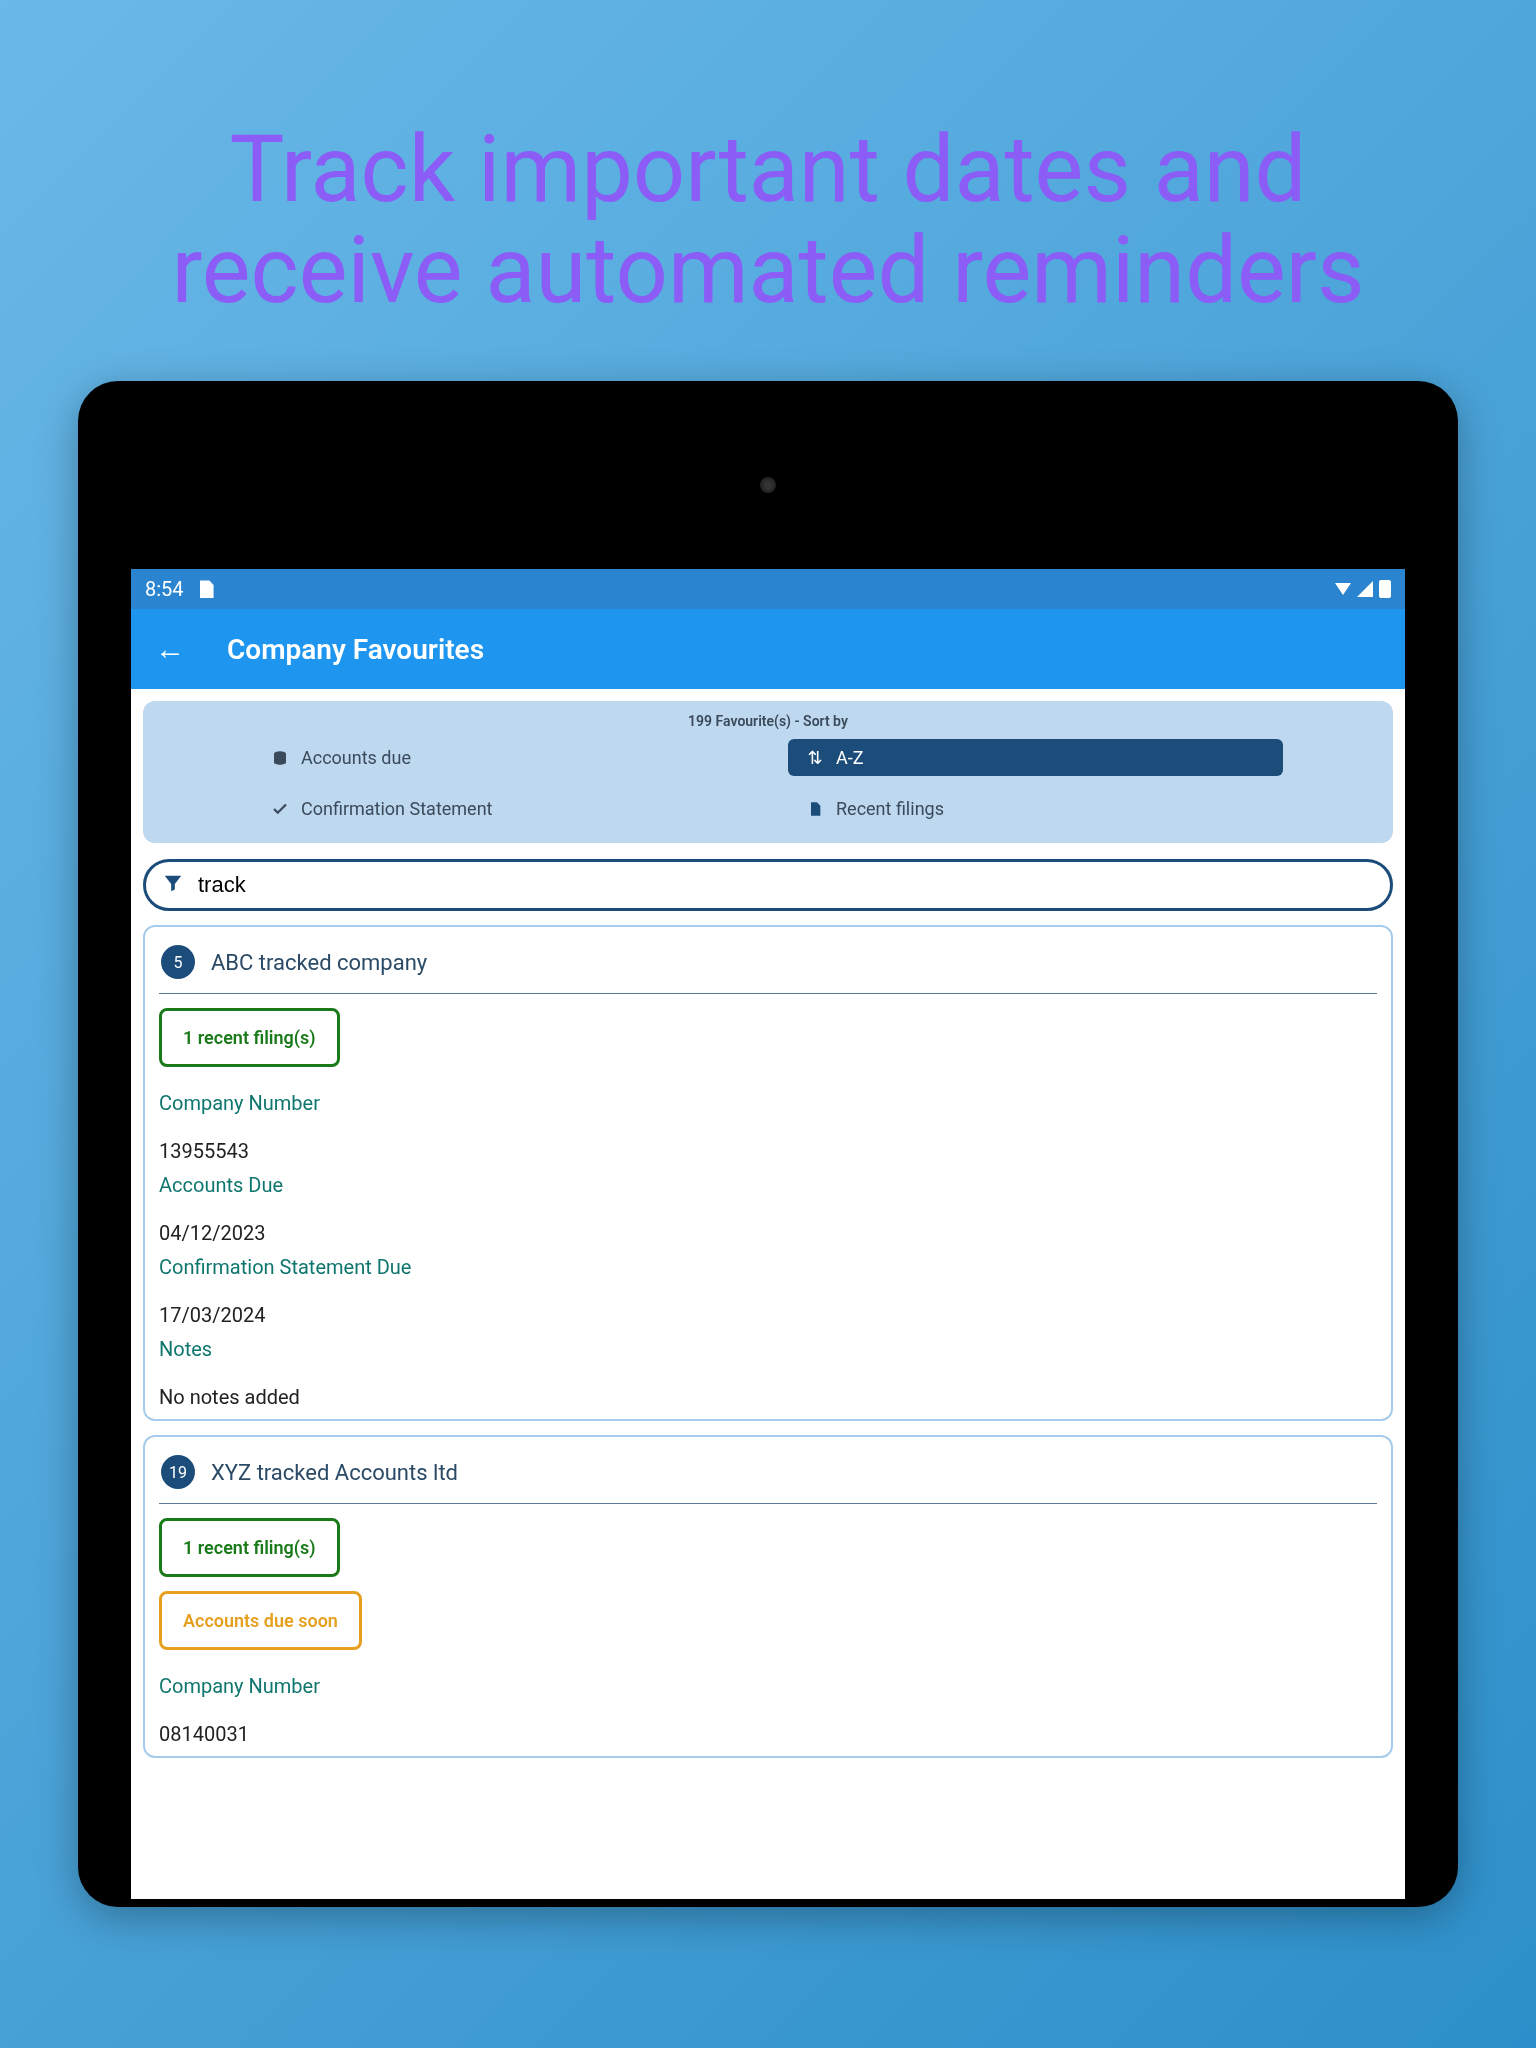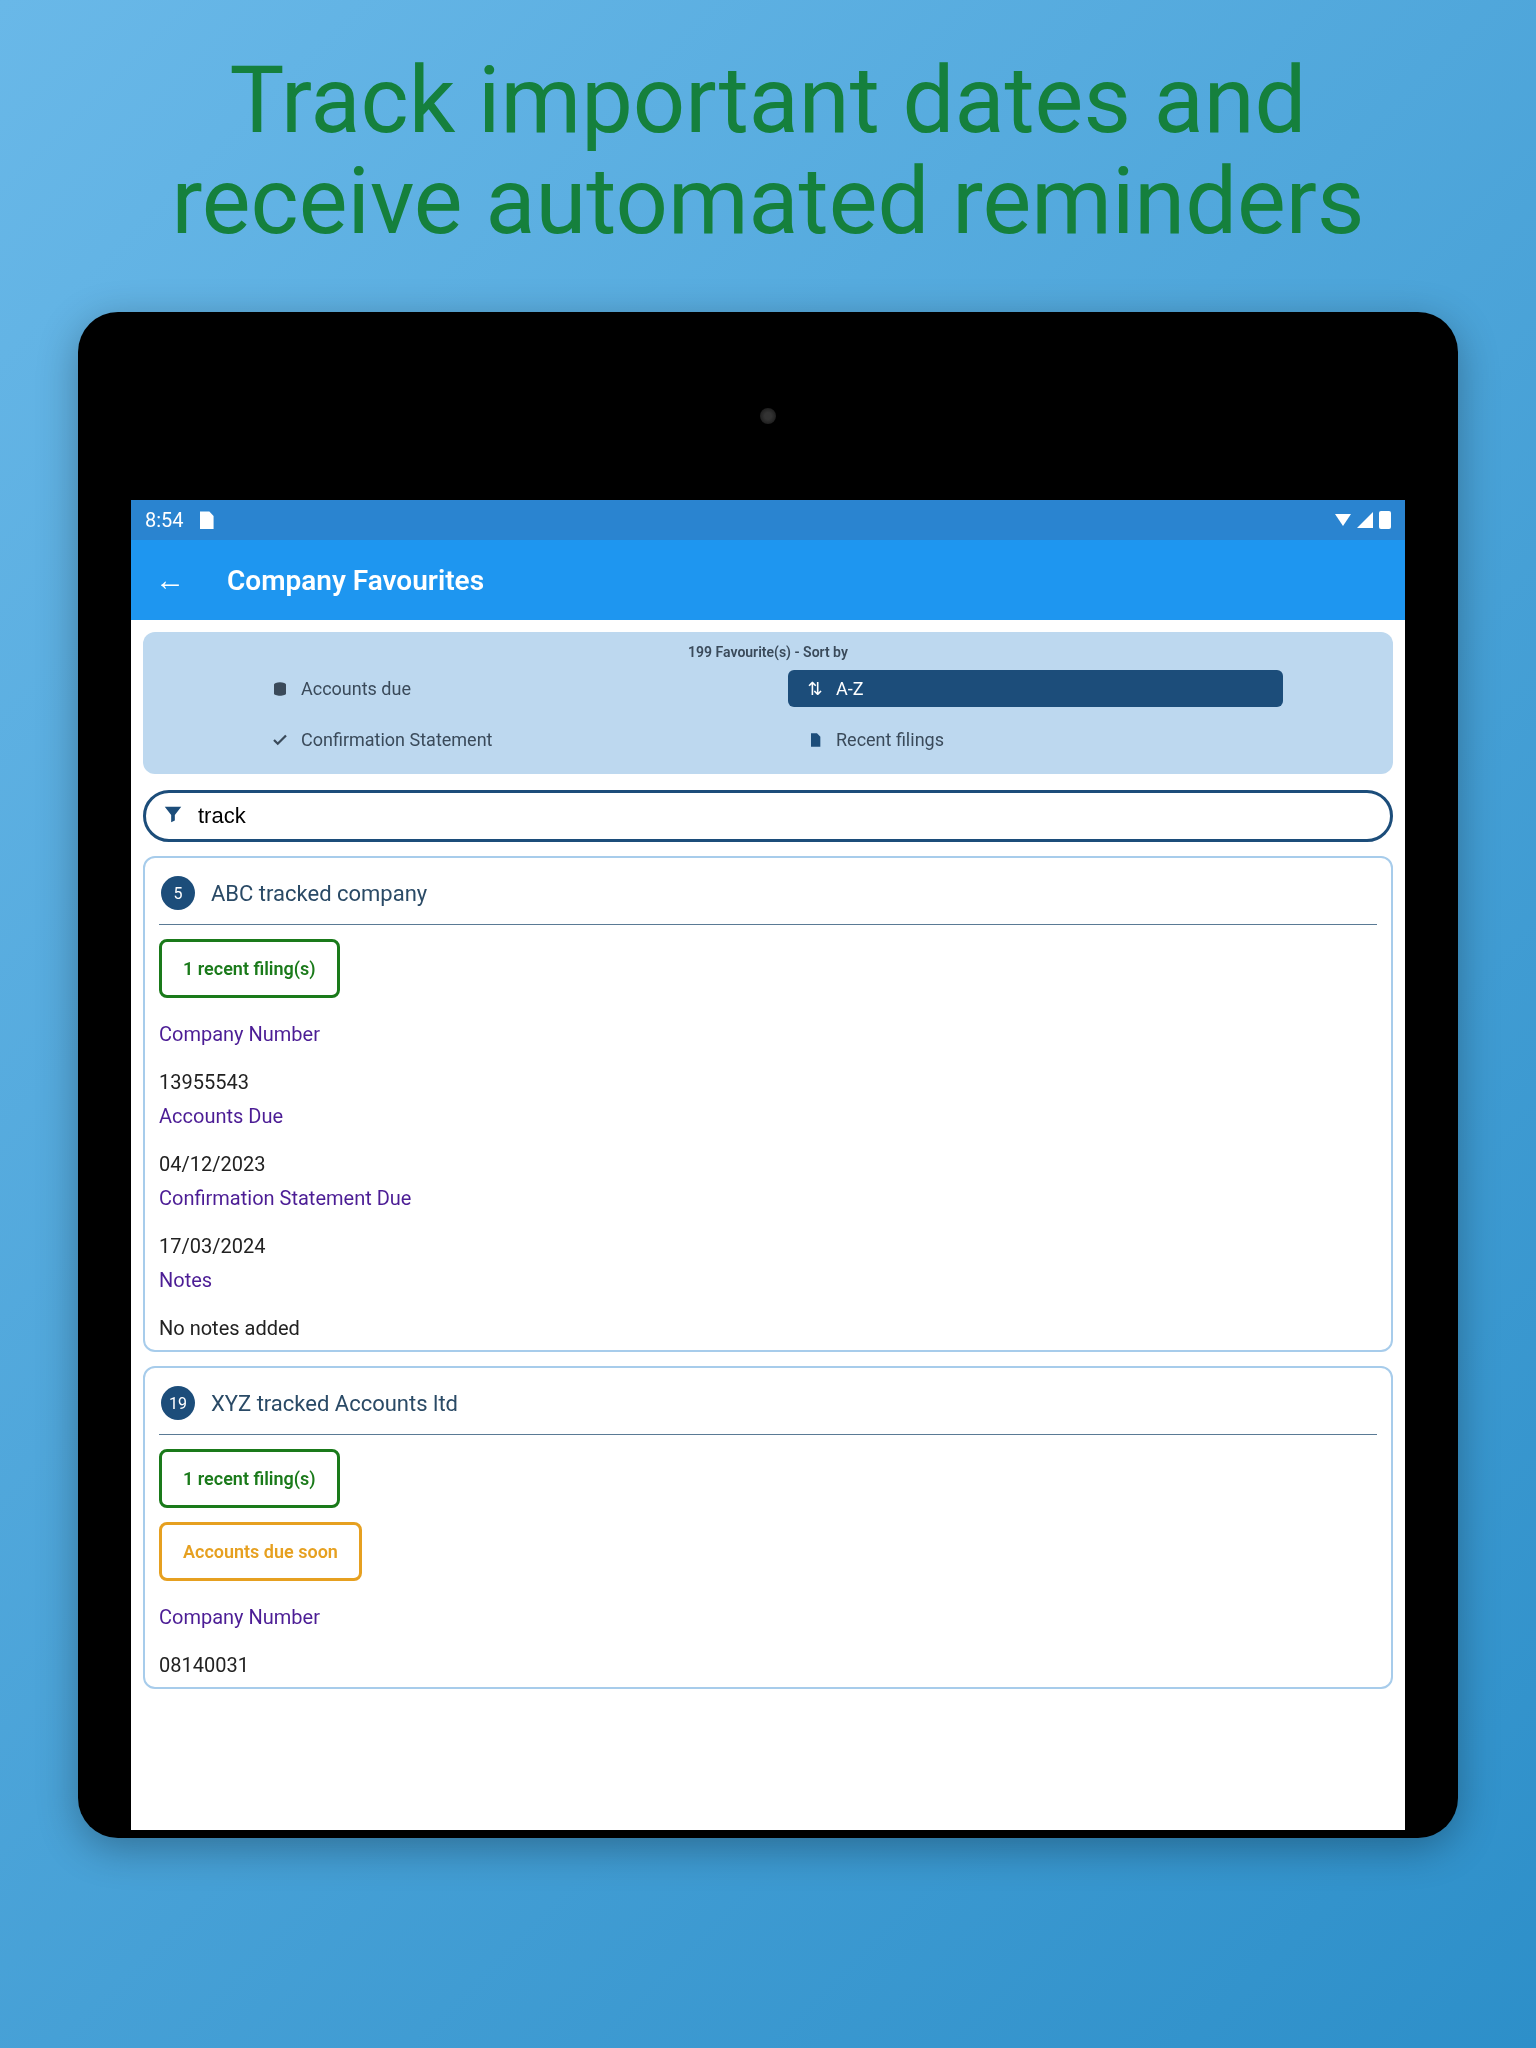--- a/index.html
+++ b/index.html
@@ -4,24 +4,24 @@
 <style>
   * { box-sizing: border-box; margin: 0; padding: 0; }
   html, body { width: 1536px; height: 2048px; }
   body {
     background: linear-gradient(135deg, #69b8e8 0%, #2d8fc9 100%);
     font-family: -apple-system, BlinkMacSystemFont, "Segoe UI", Roboto, sans-serif;
     overflow: hidden;
   }
   .hero-text {
     text-align: center;
-    padding: 50px 80px 60px;
+    padding: 119px 80px 60px;
     font-size: 92px;
     line-height: 1.1;
-    color: #15803d;
+    color: #8b5cf6;
     font-weight: 400;
   }
   .tablet-frame {
     width: 1380px;
     margin: 0 auto;
     background: #000;
     border-radius: 40px;
     padding: 8px;
     box-shadow: 0 10px 40px rgba(0,0,0,0.3);
   }
@@ -151,21 +151,21 @@
     border-radius: 8px;
     padding: 16px 21px;
     font-size: 18px;
     font-weight: 600;
     margin-bottom: 14px;
     margin-right: 10px;
   }
   .chip.green { border-color: #1a7a1a; color: #1a7a1a; }
   .chip.orange { border-color: #e6a020; color: #e6a020; }
   .kv { margin-top: 2px; }
-  .kv .label { color: #4c1d95; font-size: 20px; margin-top: 10px; }
+  .kv .label { color: #0f766e; font-size: 20px; margin-top: 10px; }
   .kv .value { color: #222; font-size: 20px; margin-top: 24px; }
   .tri { width:0; height:0; border-left:8px solid transparent; border-right:8px solid transparent; border-top:12px solid #fff; display:inline-block;}
   .sig { width:0; height:0; border-left:16px solid transparent; border-bottom:16px solid #fff; display:inline-block;}
   .batt { width:12px; height:18px; background:#fff; border-radius:2px; display:inline-block; position:relative;}
   .sdcard { width:14px; height:18px; background:#fff; display:inline-block; clip-path: polygon(0 0, 70% 0, 100% 25%, 100% 100%, 0 100%);}
 </style>
 </head>
 <body>
 
 <div class="hero-text">Track important dates and receive automated reminders</div>

